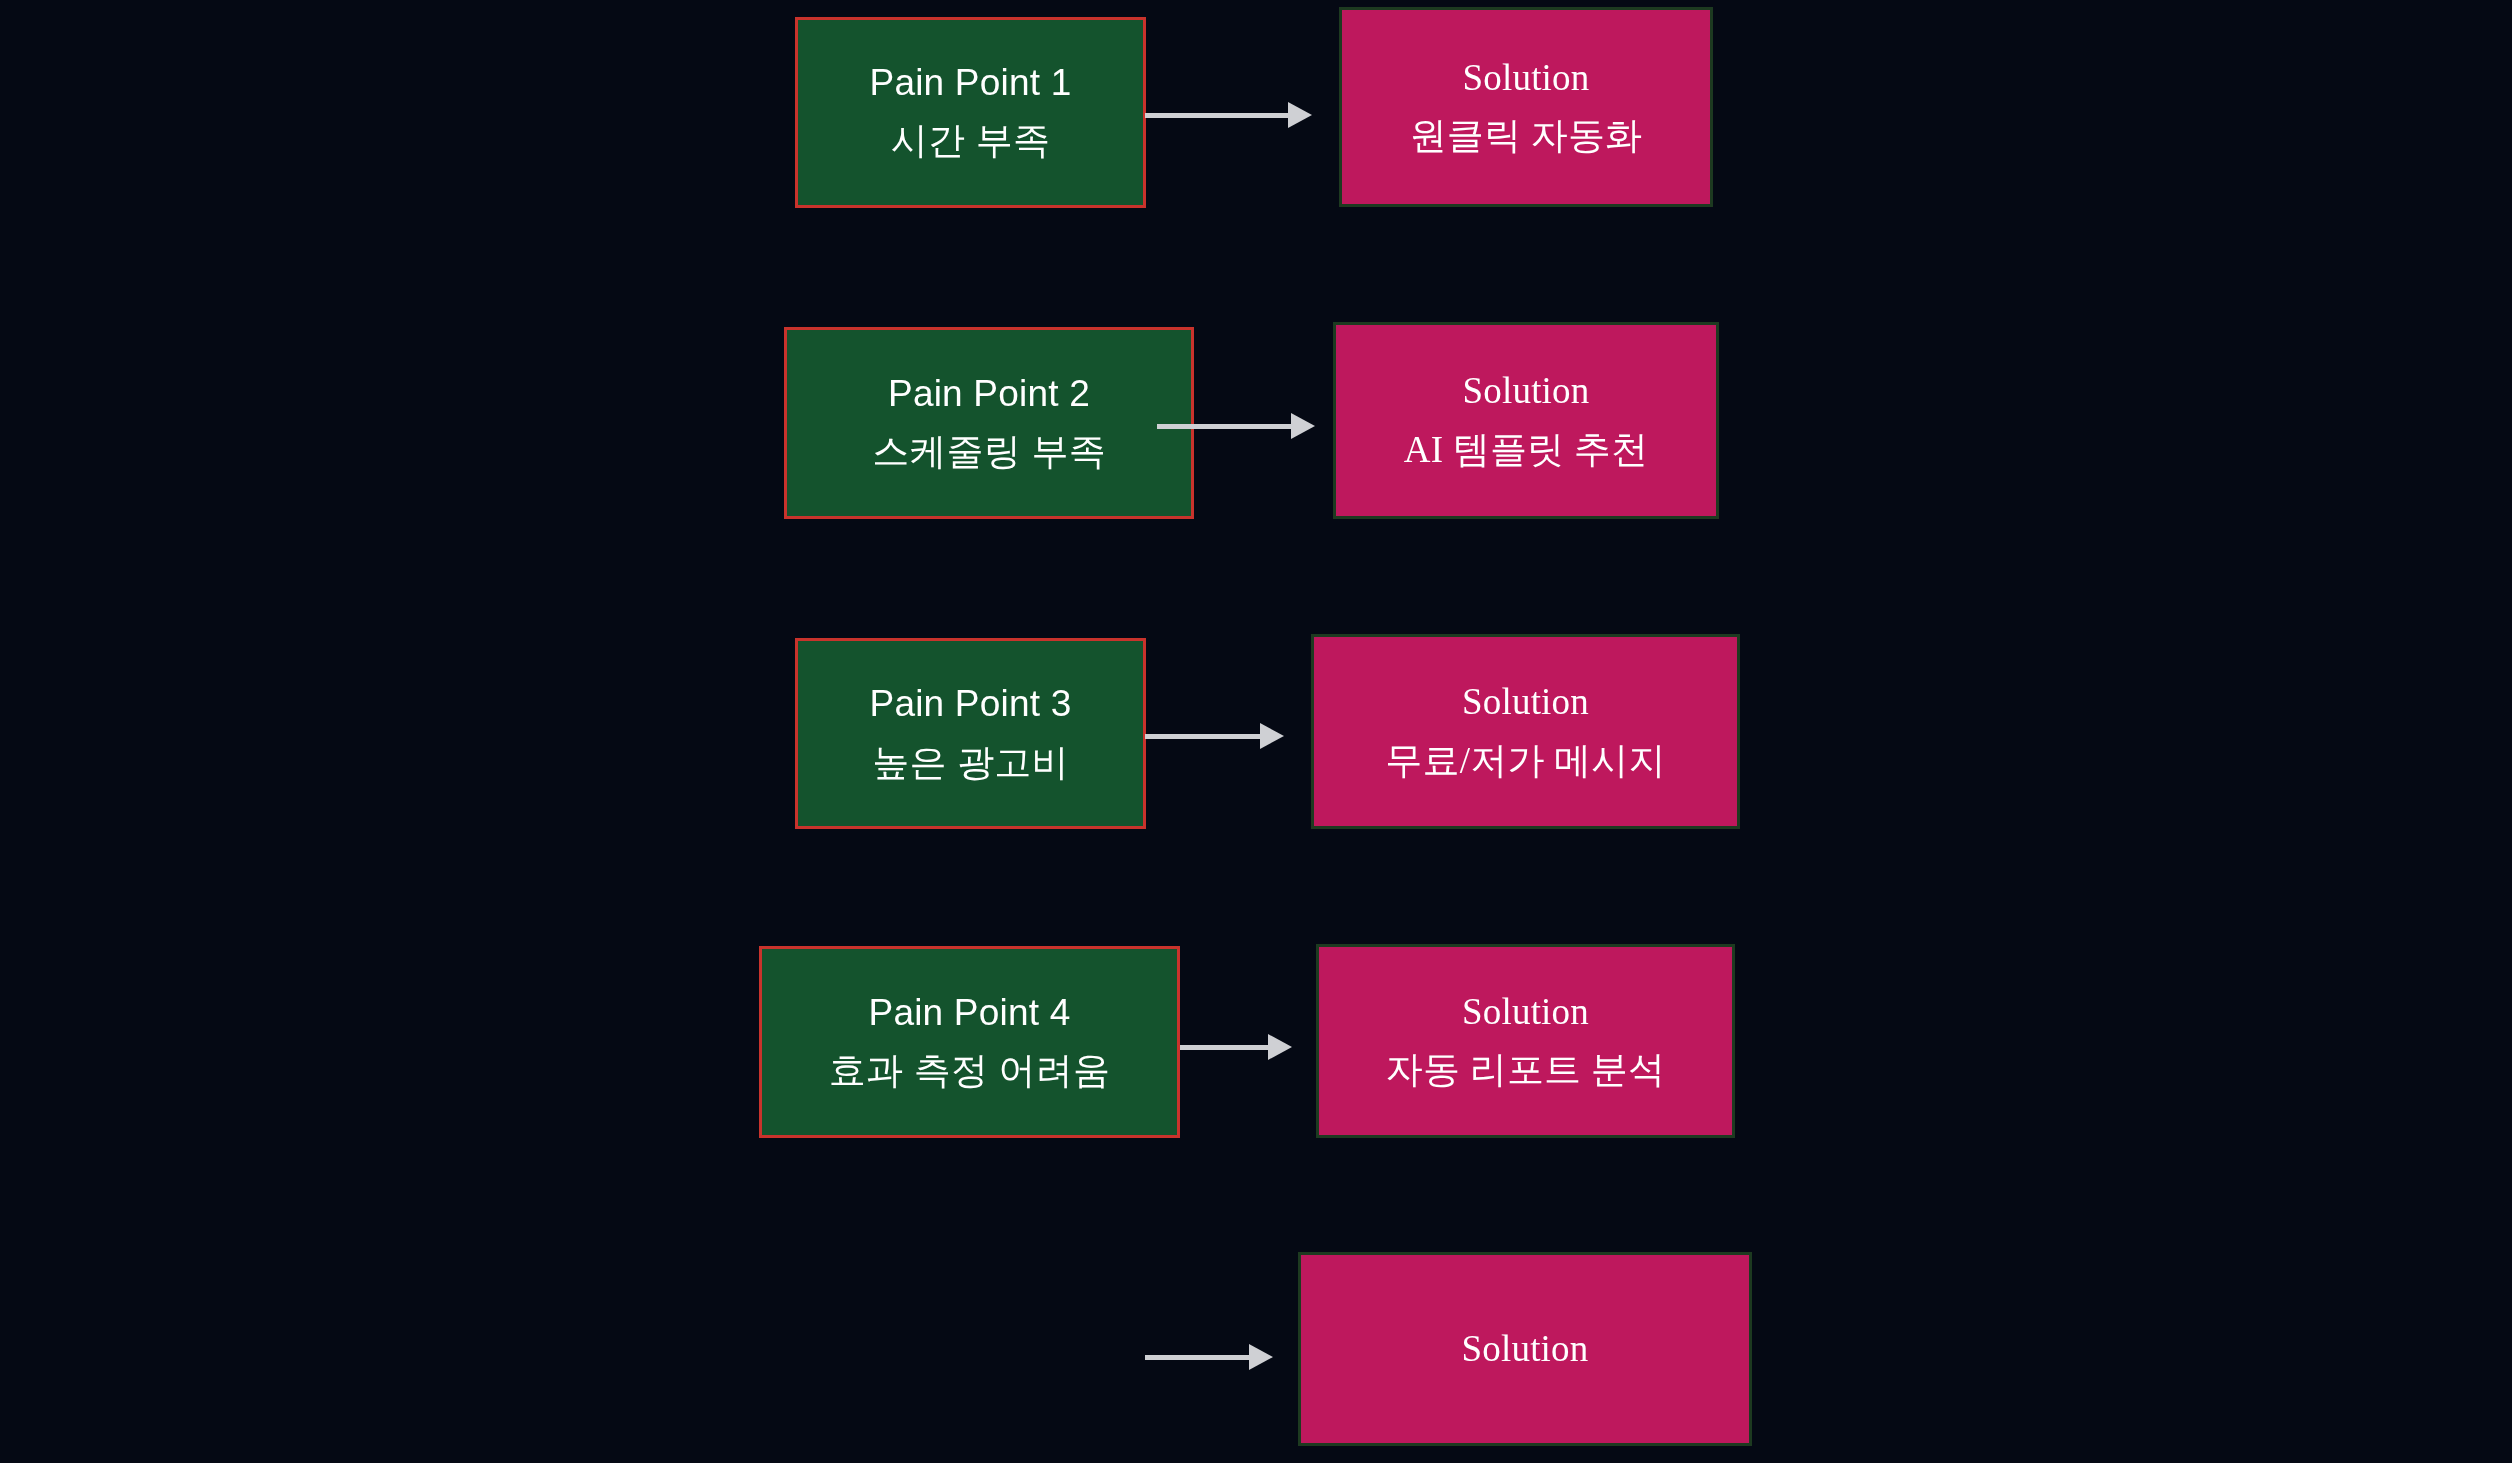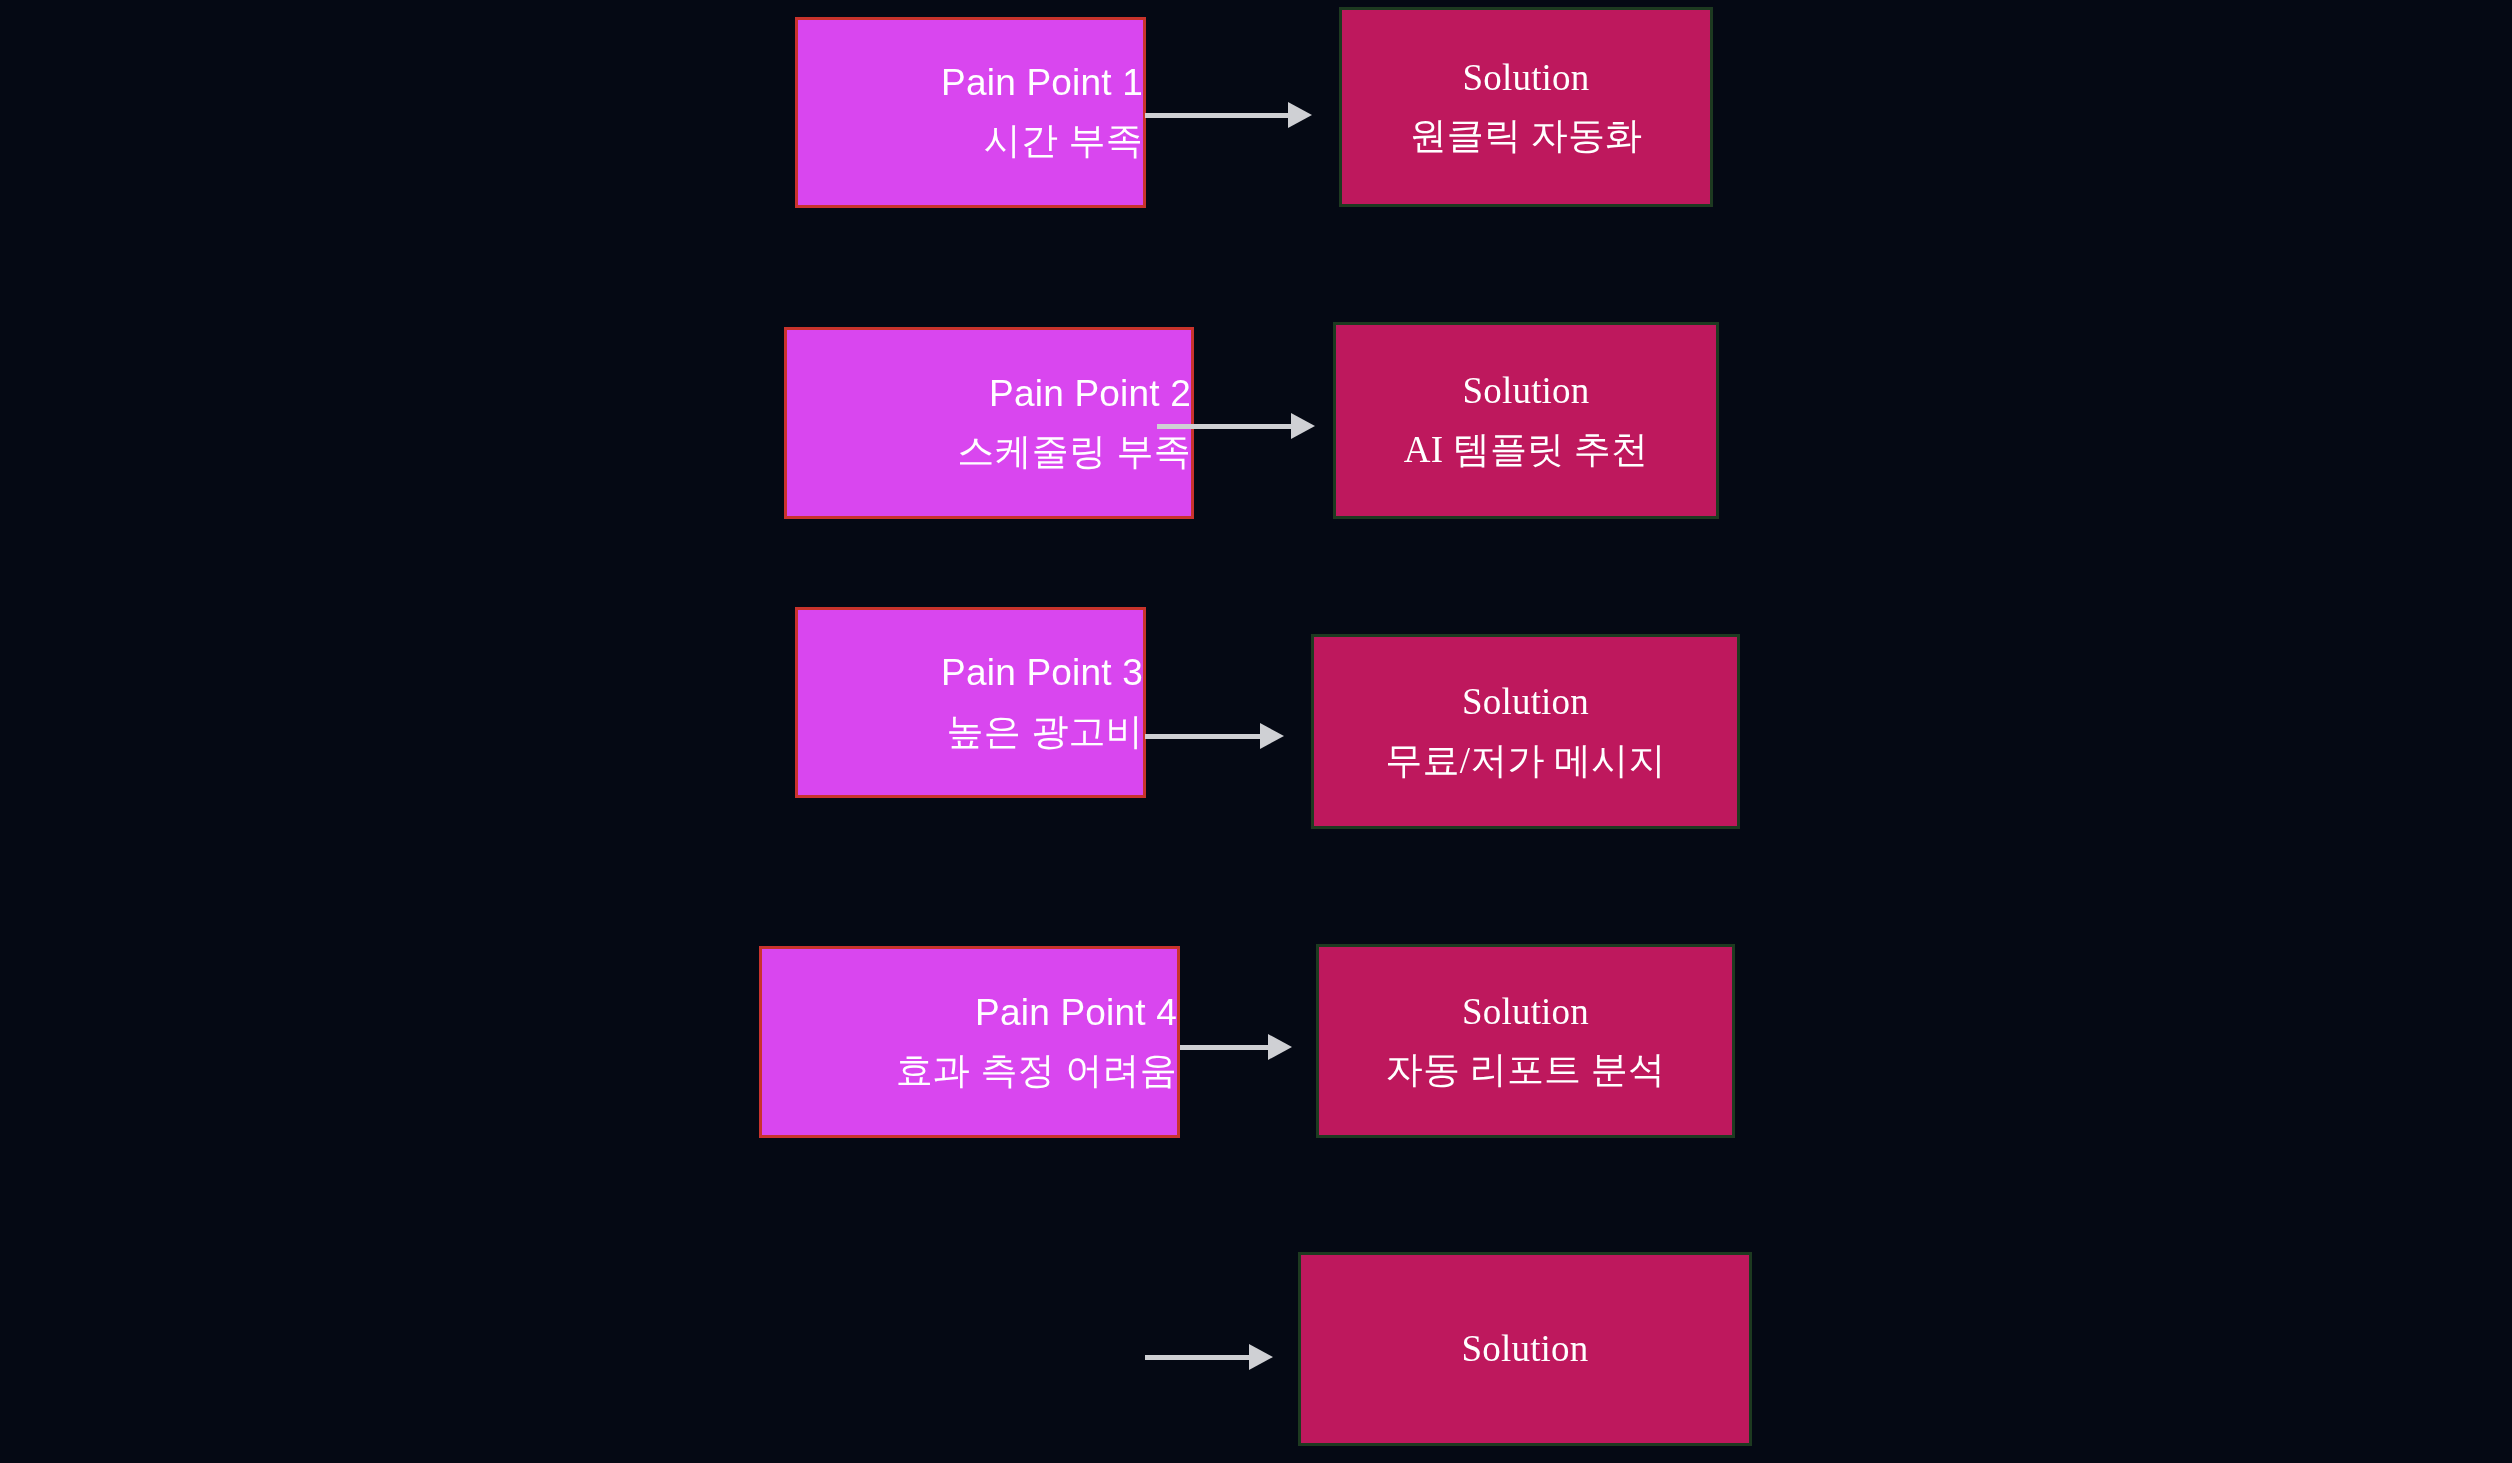--- a/index.html
+++ b/index.html
@@ -37,23 +37,22 @@
     white-space: nowrap;
   }
   .node-desc {
     font-size: 37px;
     font-weight: 400;
     letter-spacing: 0.2px;
     white-space: nowrap;
     margin-top: 10px;
   }
   .pain {
-    background: #d946ef;
+    background: #14532d;
     border: 3.7px solid #C9332C;
-    align-items: flex-end;
   }
   .solution {
     background: #be185d;
     border: 3.7px solid #1d3a20;
     font-family: Liberation Serif, serif;
   }
   .edge {
     position: absolute;
     height: 0;
   }
@@ -95,21 +94,21 @@
       <div class="node-desc">스케줄링 부족</div>
     </div>
     <div class="edge" style="left: 1157px; top: 424px; width: 157px;">
       <div class="edge-line" style="width: 135px;"></div>
       <div class="edge-head" style="left: 134px;"></div>
     </div>
     <div class="node solution" style="left: 1333px; top: 322px; width: 386px; height: 197px;">
       <div class="node-title">Solution</div>
       <div class="node-desc">AI 템플릿 추천</div>
     </div>
-    <div class="node pain" style="left: 795px; top: 607px; width: 351px; height: 191px;">
+    <div class="node pain" style="left: 795px; top: 638px; width: 351px; height: 191px;">
       <div class="node-title">Pain Point 3</div>
       <div class="node-desc">높은 광고비</div>
     </div>
     <div class="edge" style="left: 1145px; top: 734px; width: 138px;">
       <div class="edge-line" style="width: 116px;"></div>
       <div class="edge-head" style="left: 115px;"></div>
     </div>
     <div class="node solution" style="left: 1311px; top: 634px; width: 429px; height: 195px;">
       <div class="node-title">Solution</div>
       <div class="node-desc">무료/저가 메시지</div>

